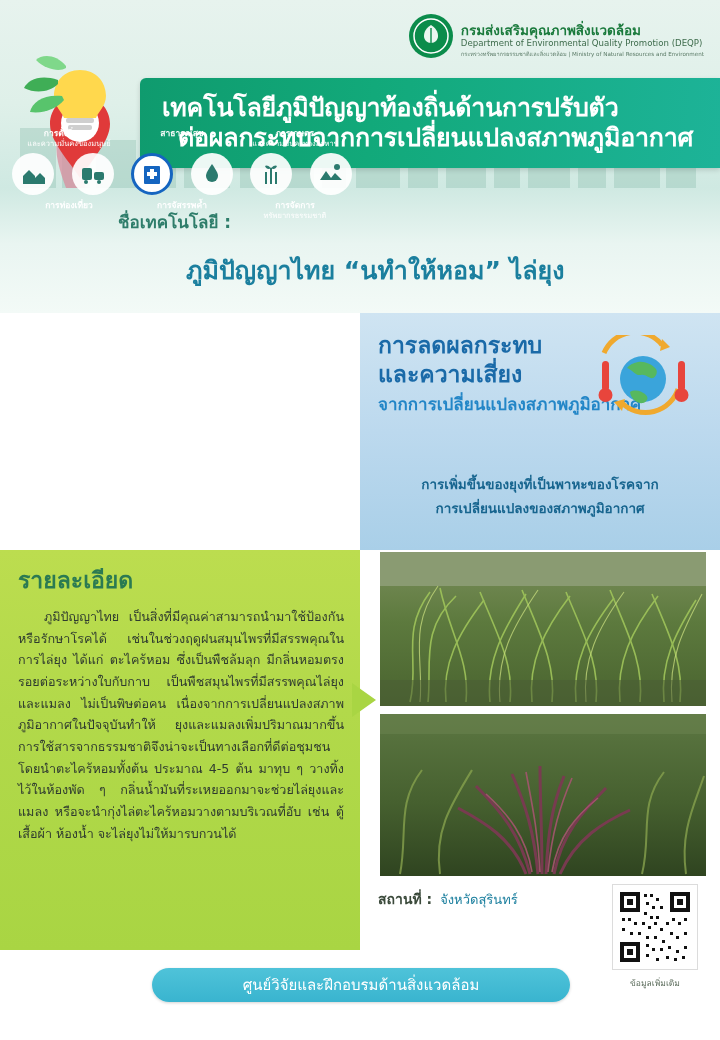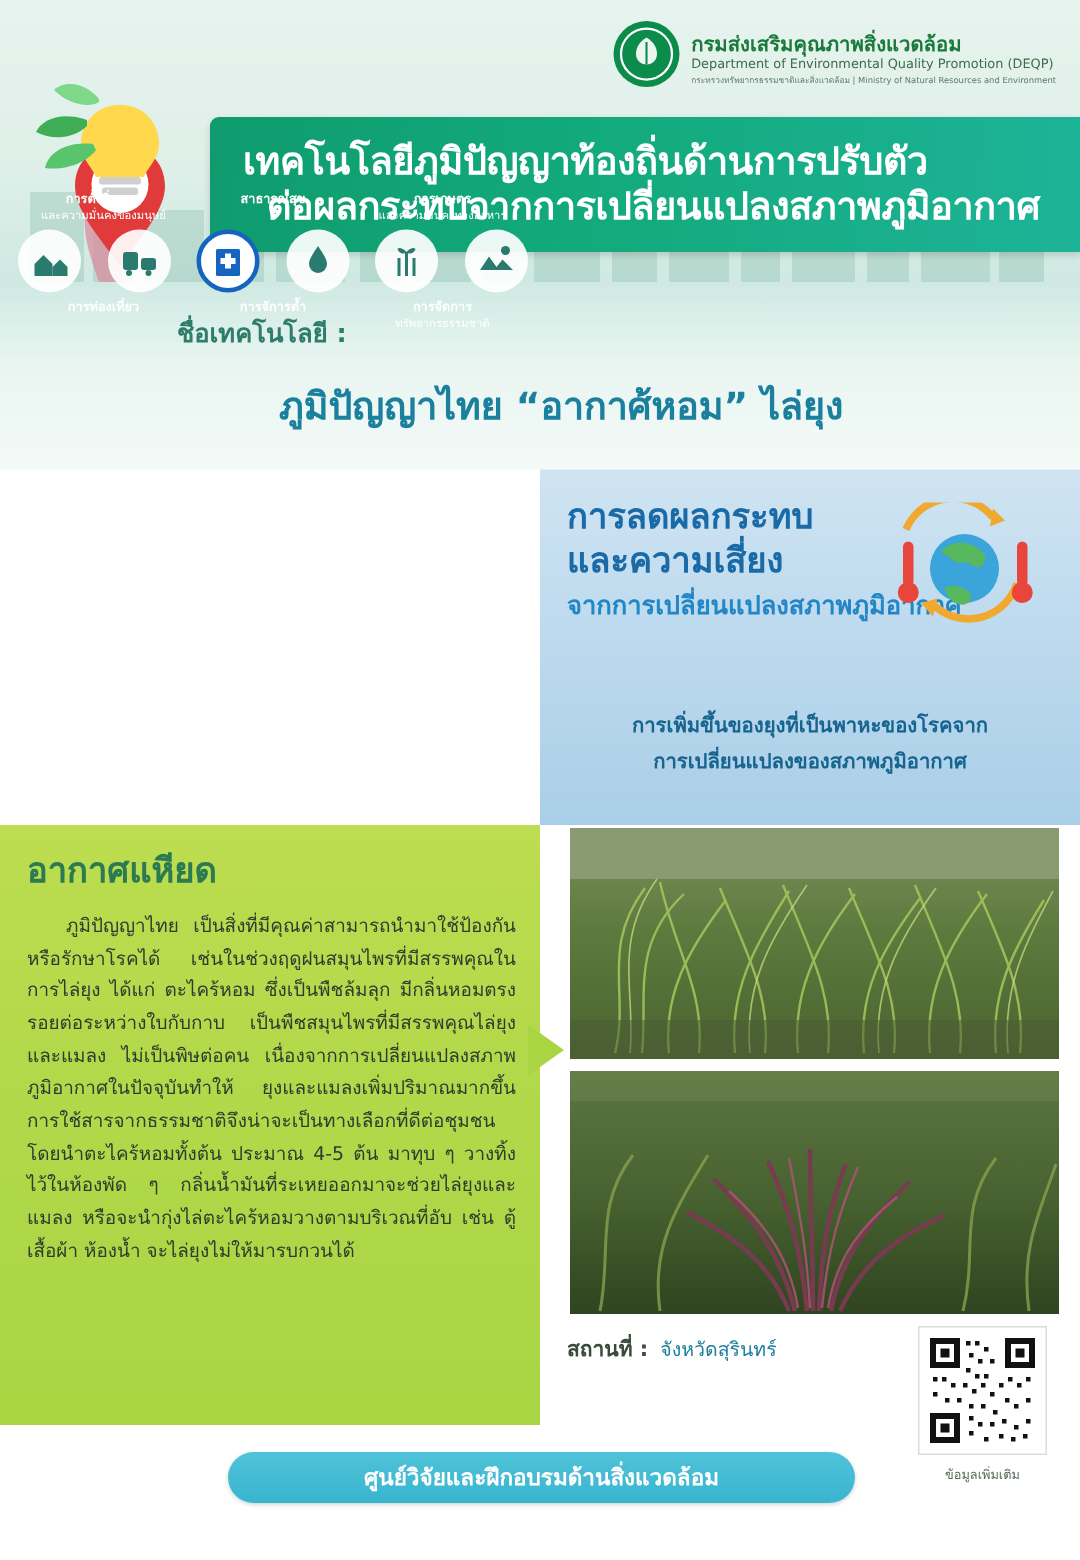--- a/index.html
+++ b/index.html
@@ -174,21 +174,21 @@
 
   
   .footer-pill {
     position: absolute; left: 152px; top: 968px;
     width: 418px; height: 34px;
     background: linear-gradient(180deg, #4fc3d9 0%, #39b4cf 100%);
     border-radius: 17px;
     display: flex; align-items: center; justify-content: center;
     box-shadow: 0 1px 3px rgba(0,0,0,0.18);
   }
-  .footer-pill span { font-size: 15px; color: #ffffff; font-weight: bold; }
+  .footer-pill span { font-size: 15px; color: #ffffff; font-weight: normal; }
 
   .qr-box {
     position: absolute; right: 22px; top: 884px;
     width: 86px; height: 86px;
     background: #ffffff; border: 1px solid #dcdcdc;
     display: flex; align-items: center; justify-content: center;
   }
   .qr-caption {
     position: absolute; right: 22px; top: 976px; width: 86px;
     text-align: center; font-size: 8.5px; color: #5a6b5a;
@@ -258,21 +258,21 @@
     <rect x="52" y="66" width="28" height="5" rx="2" fill="#cfcfcf"></rect>
     <rect x="54" y="73" width="24" height="5" rx="2" fill="#cfcfcf"></rect>
 
     <path d="M44 28 C26 22 14 28 10 36 C22 42 36 40 44 32 Z" fill="#3fae56"></path>
     <path d="M48 44 C30 42 18 50 16 60 C30 62 44 56 50 48 Z" fill="#58c46c"></path>
     <path d="M52 14 C42 2 28 2 22 8 C32 18 46 20 52 16 Z" fill="#7fd88a"></path>
   </svg>
 
   <div class="name-band">
     <div class="name-label">ชื่อเทคโนโลยี :</div>
-    <div class="tech-name">ภูมิปัญญาไทย “อากาศ้หอม” ไล่ยุง</div>
+    <div class="tech-name">ภูมิปัญญาไทย “นทำให้หอม” ไล่ยุง</div>
   </div>
 
 
   <div class="sector-grid">
     <div class="sector-top-labels">
       <div class="slabel" style="width:110px">
         <b>การตั้งถิ่นฐาน</b>
         <span>และความมั่นคงของมนุษย์</span>
       </div>
       <div class="slabel" style="width:110px">
@@ -338,21 +338,21 @@
             </g>
           </svg>
       </div>
     </div>
 
     <div class="sector-bottom-labels">
       <div class="slabel" style="width:110px">
         <b>การท่องเที่ยว</b>
       </div>
       <div class="slabel" style="width:110px">
-        <b>การจัการต้ำ</b>
+        <b>การจัสรรพค้ำ</b>
       </div>
       <div class="slabel" style="width:110px">
         <b>การจัดการ</b>
         <span>ทรัพยากรธรรมชาติ</span>
       </div>
     </div>
   </div>
 
   <div class="panel-right">
     <h2>การลดผลกระทบ</h2>
@@ -377,21 +377,21 @@
       </g>
     </svg>
 
     <div class="note">
       <div>การเพิ่มขึ้นของยุงที่เป็นพาหะของโรคจาก</div>
       <div>การเปลี่ยนแปลงของสภาพภูมิอากาศ</div>
     </div>
   </div>
 
   <div class="detail-block">
-    <h3>อากาศแหียด</h3>
+    <h3>รายละเอียด</h3>
     <div class="detail-text">ภูมิปัญญาไทย เป็นสิ่งที่มีคุณค่าสามารถนำมาใช้ป้องกัน หรือรักษาโรคได้ เช่นในช่วงฤดูฝนสมุนไพรที่มีสรรพคุณในการไล่ยุง ได้แก่ ตะไคร้หอม ซึ่งเป็นพืชล้มลุก มีกลิ่นหอมตรงรอยต่อระหว่างใบกับกาบ เป็นพืชสมุนไพรที่มีสรรพคุณไล่ยุงและแมลง ไม่เป็นพิษต่อคน เนื่องจากการเปลี่ยนแปลงสภาพภูมิอากาศในปัจจุบันทำให้ ยุงและแมลงเพิ่มปริมาณมากขึ้น การใช้สารจากธรรมชาติจึงน่าจะเป็นทางเลือกที่ดีต่อชุมชน โดยนำตะไคร้หอมทั้งต้น ประมาณ 4-5 ต้น มาทุบ ๆ วางทิ้งไว้ในห้องพัด ๆ กลิ่นน้ำมันที่ระเหยออกมาจะช่วยไล่ยุงและแมลง หรือจะนำกุ่งไล่ตะไคร้หอมวางตามบริเวณที่อับ เช่น ตู้เสื้อผ้า ห้องน้ำ จะไล่ยุงไม่ให้มารบกวนได้</div>
   </div>
   <div class="arrow-marker"></div>
 
   <div class="photo photo-top">
     <svg width="326" height="154" viewBox="0 0 326 154" preserveAspectRatio="none">
       <defs>
         <linearGradient id="g1" x1="0" y1="0" x2="0" y2="1">
           <stop offset="0%" stop-color="#7c8f5c"></stop>
             <stop offset="45%" stop-color="#5d7a3e"></stop>

